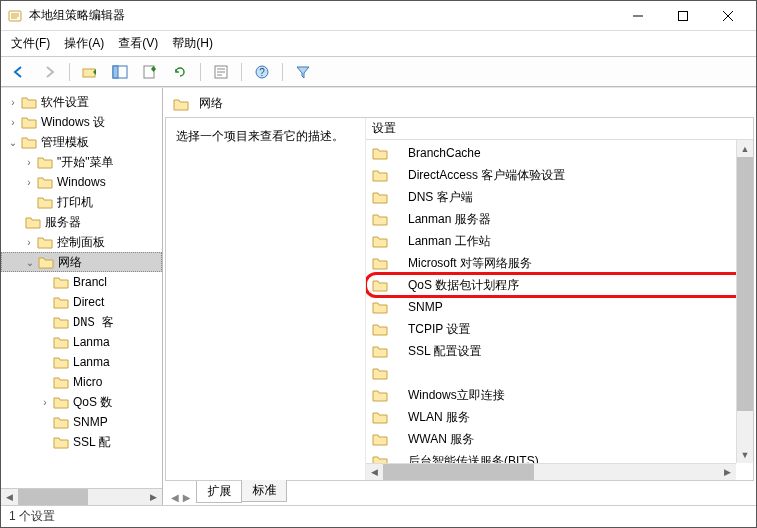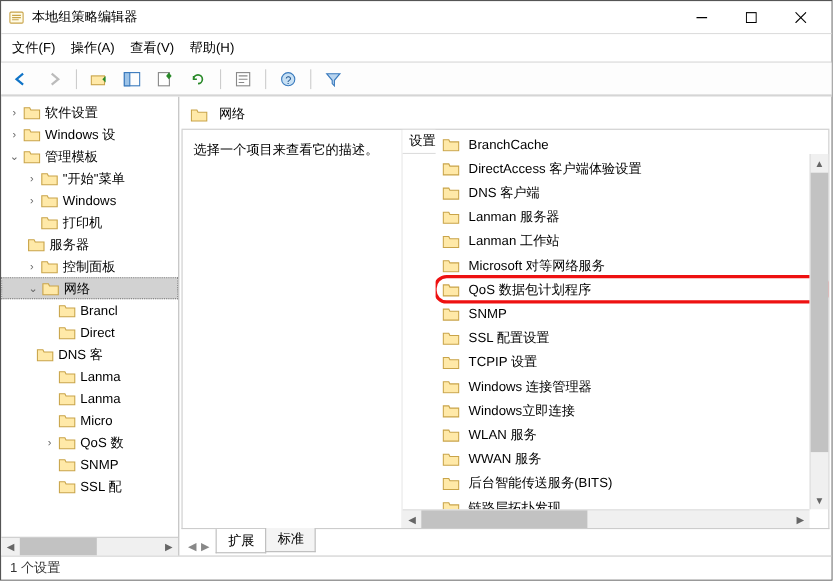--- a/index.html
+++ b/index.html
@@ -23,25 +23,25 @@
   .tw { width:16px; text-align:center; color:#666; font-size:10px; }
   .folder-ico { width:16px; height:14px; margin-right:4px; flex-shrink:0; }
   .hs { height:17px; background:#f0f0f0; border-top:1px solid #ccc; position:absolute; bottom:0; left:0; right:0; display:flex; }
   .hs .track { flex:1; position:relative; }
   .hs .thumb { position:absolute; height:100%; background:#c2c2c2; }
   .hs .arr { width:17px; display:flex; align-items:center; justify-content:center; color:#666; font-size:9px; }
   .rpanel { flex:1; display:flex; flex-direction:column; min-width:0; }
   .rheader { height:28px; border-bottom:1px solid #ccc; margin:2px 2px 0 2px; background:#fff; display:flex; align-items:center; padding-left:8px; gap:6px; }
   .rbody { flex:1; display:flex; min-height:0; margin:0 2px; border:1px solid #ccc; border-top:none; }
   .desc-col { width:200px; padding:10px 10px; border-right:1px solid #e8e8e8; }
-  .list-col { flex:1; display:flex; flex-direction:row; min-width:0; position:relative; }
+  .list-col { flex:1; display:flex; flex-direction:column; min-width:0; position:relative; }
   .list-header { height:22px; border-bottom:1px solid #ddd; display:flex; align-items:center; padding-left:6px; background:#fff; cursor:default; }
   .list-body { flex:1; overflow:hidden; position:relative; }
   .list-inner { padding:2px 0; }
-  .list-row { display:flex; align-items:center; height:22px; padding-left:6px; gap:4px; white-space:nowrap; cursor:default; }
+  .list-row { display:flex; align-items:center; height:22px; padding-left:6px; gap:16px; white-space:nowrap; cursor:default; }
   .list-row.hl { outline:3px solid #e11; outline-offset:-1px; border-radius:10px;text-align:center; }
   .vs { width:17px; position:absolute; top:22px; right:0; bottom:17px; background:#f0f0f0; border-left:1px solid #ddd; display:flex; flex-direction:column; }
   .vs .arr { height:17px; display:flex; align-items:center; justify-content:center; font-size:9px; color:#666; }
   .vs .track { flex:1; position:relative; }
   .vs .thumb { position:absolute; width:100%; background:#c2c2c2; }
   .rpanel .hs2 { height:17px; position:absolute; left:0; right:17px; bottom:0; background:#f0f0f0; border-top:1px solid #ddd; display:flex; }
   .rpanel .hs2 .track { flex:1; position:relative; }
   .rpanel .hs2 .thumb { position:absolute; height:100%; background:#c2c2c2; }
   .rpanel .hs2 .arr { width:17px; display:flex; align-items:center; justify-content:center; font-size:9px; color:#666;}
   .tabs { height:22px; display:flex; align-items:flex-end; padding-left:6px; margin:0 2px 2px 2px; }
@@ -249,21 +249,21 @@
           </div>
           <div class="tree-row" style="padding-left: 36px;">
             <span class="tw"></span>
             <span class="folder-ico">
               <svg width="16" height="14">
                 <path d="M1 3 L6 3 L7 5 L15 5 L15 13 L1 13 Z" fill="#ffe9a8" stroke="#c9a449"></path>
               </svg>
             </span>
             <span>Direct</span>
           </div>
-          <div class="tree-row" style="padding-left: 16px;">
+          <div class="tree-row" style="padding-left: 36px; font-family: Liberation Mono, monospace;">
             <span class="tw"></span>
             <span class="folder-ico">
               <svg width="16" height="14">
                 <path d="M1 3 L6 3 L7 5 L15 5 L15 13 L1 13 Z" fill="#ffe9a8" stroke="#c9a449"></path>
               </svg>
             </span>
             <span>DNS 客</span>
           </div>
           <div class="tree-row" style="padding-left: 36px;">
             <span class="tw"></span>
@@ -411,37 +411,36 @@
                     </svg>
                   </span>
                   <span>SNMP</span>
                 </div>
                 <div class="list-row">
                   <span class="folder-ico">
                     <svg width="16" height="14">
                       <path d="M1 3 L6 3 L7 5 L15 5 L15 13 L1 13 Z" fill="#ffe9a8" stroke="#c9a449"></path>
                     </svg>
                   </span>
+                  <span>TCPIP 设置</span>
+                </div>
+                <div class="list-row">
+                  <span class="folder-ico">
+                    <svg width="16" height="14">
+                      <path d="M1 3 L6 3 L7 5 L15 5 L15 13 L1 13 Z" fill="#ffe9a8" stroke="#c9a449"></path>
+                    </svg>
+                  </span>
                   <span>SSL 配置设置</span>
                 </div>
                 <div class="list-row">
                   <span class="folder-ico">
                     <svg width="16" height="14">
                       <path d="M1 3 L6 3 L7 5 L15 5 L15 13 L1 13 Z" fill="#ffe9a8" stroke="#c9a449"></path>
                     </svg>
                   </span>
-                  <span>TCPIP 设置</span>
-                </div>
-                <div class="list-row">
-                  <span class="folder-ico">
-                    <svg width="16" height="14">
-                      <path d="M1 3 L6 3 L7 5 L15 5 L15 13 L1 13 Z" fill="#ffe9a8" stroke="#c9a449"></path>
-                    </svg>
-                  </span>
-                  <span>Windows 连接管理器</span>
                 </div>
                 <div class="list-row">
                   <span class="folder-ico">
                     <svg width="16" height="14">
                       <path d="M1 3 L6 3 L7 5 L15 5 L15 13 L1 13 Z" fill="#ffe9a8" stroke="#c9a449"></path>
                     </svg>
                   </span>
                   <span>Windows立即连接</span>
                 </div>
                 <div class="list-row">

